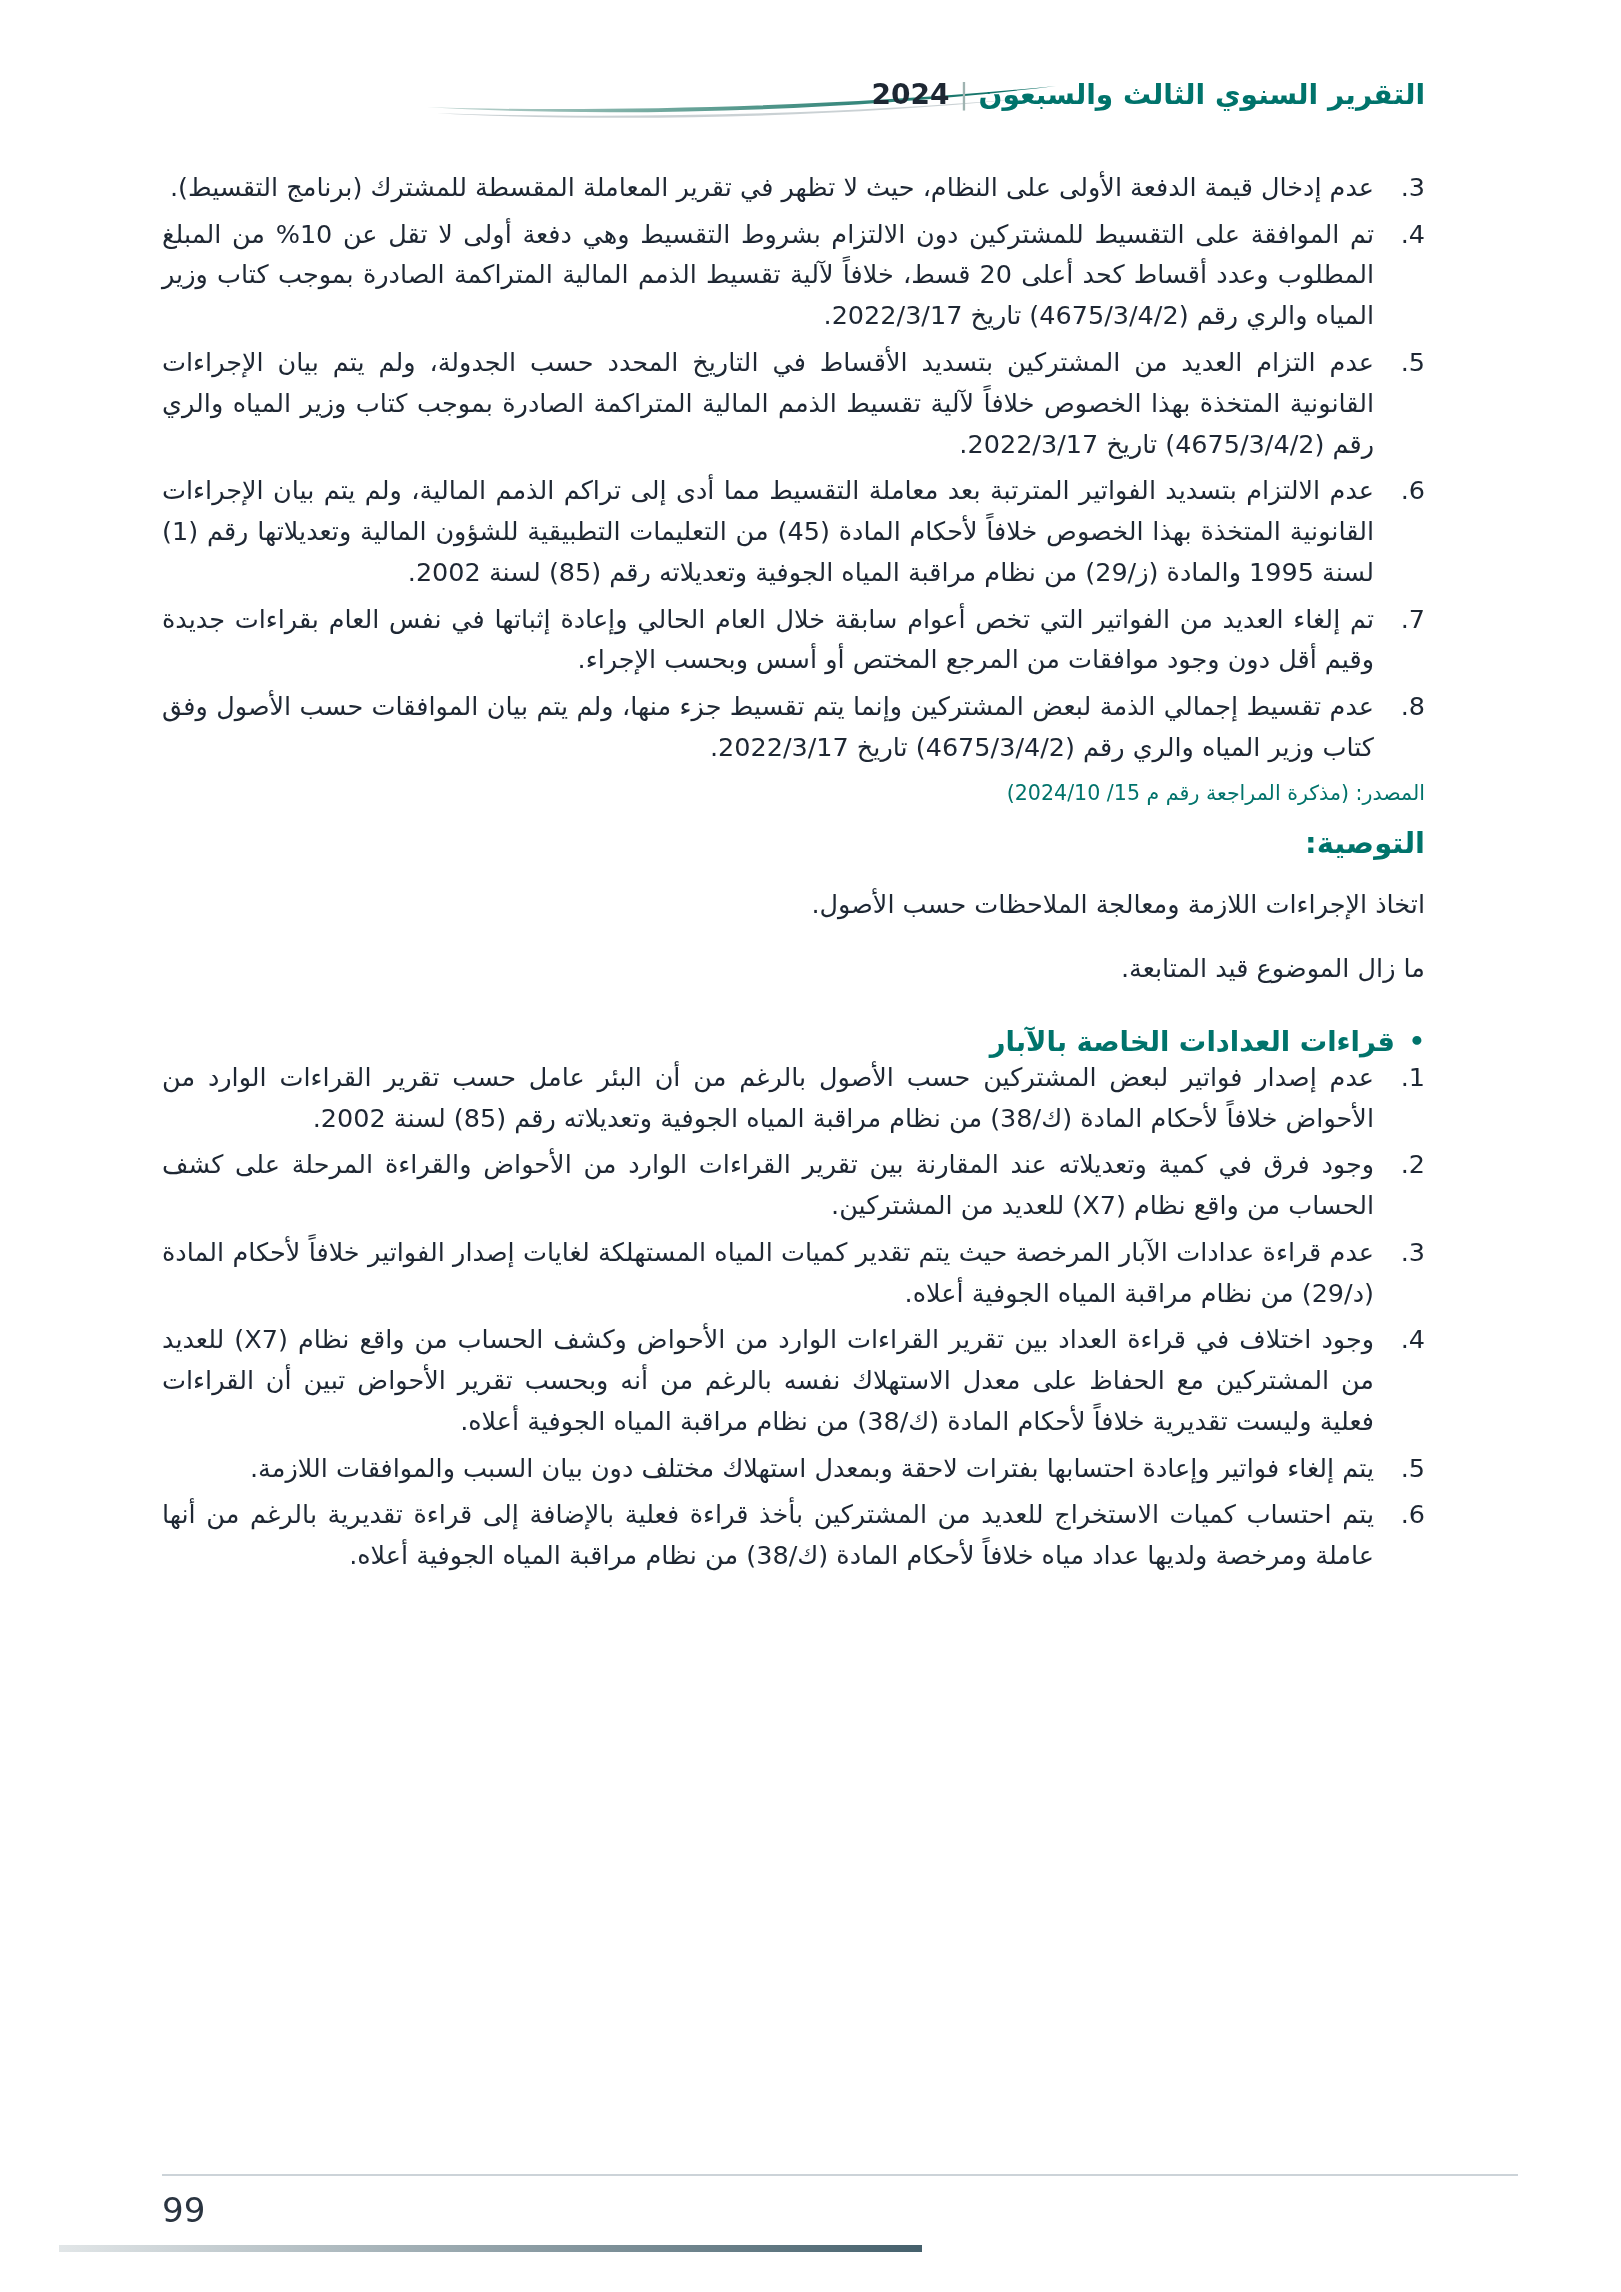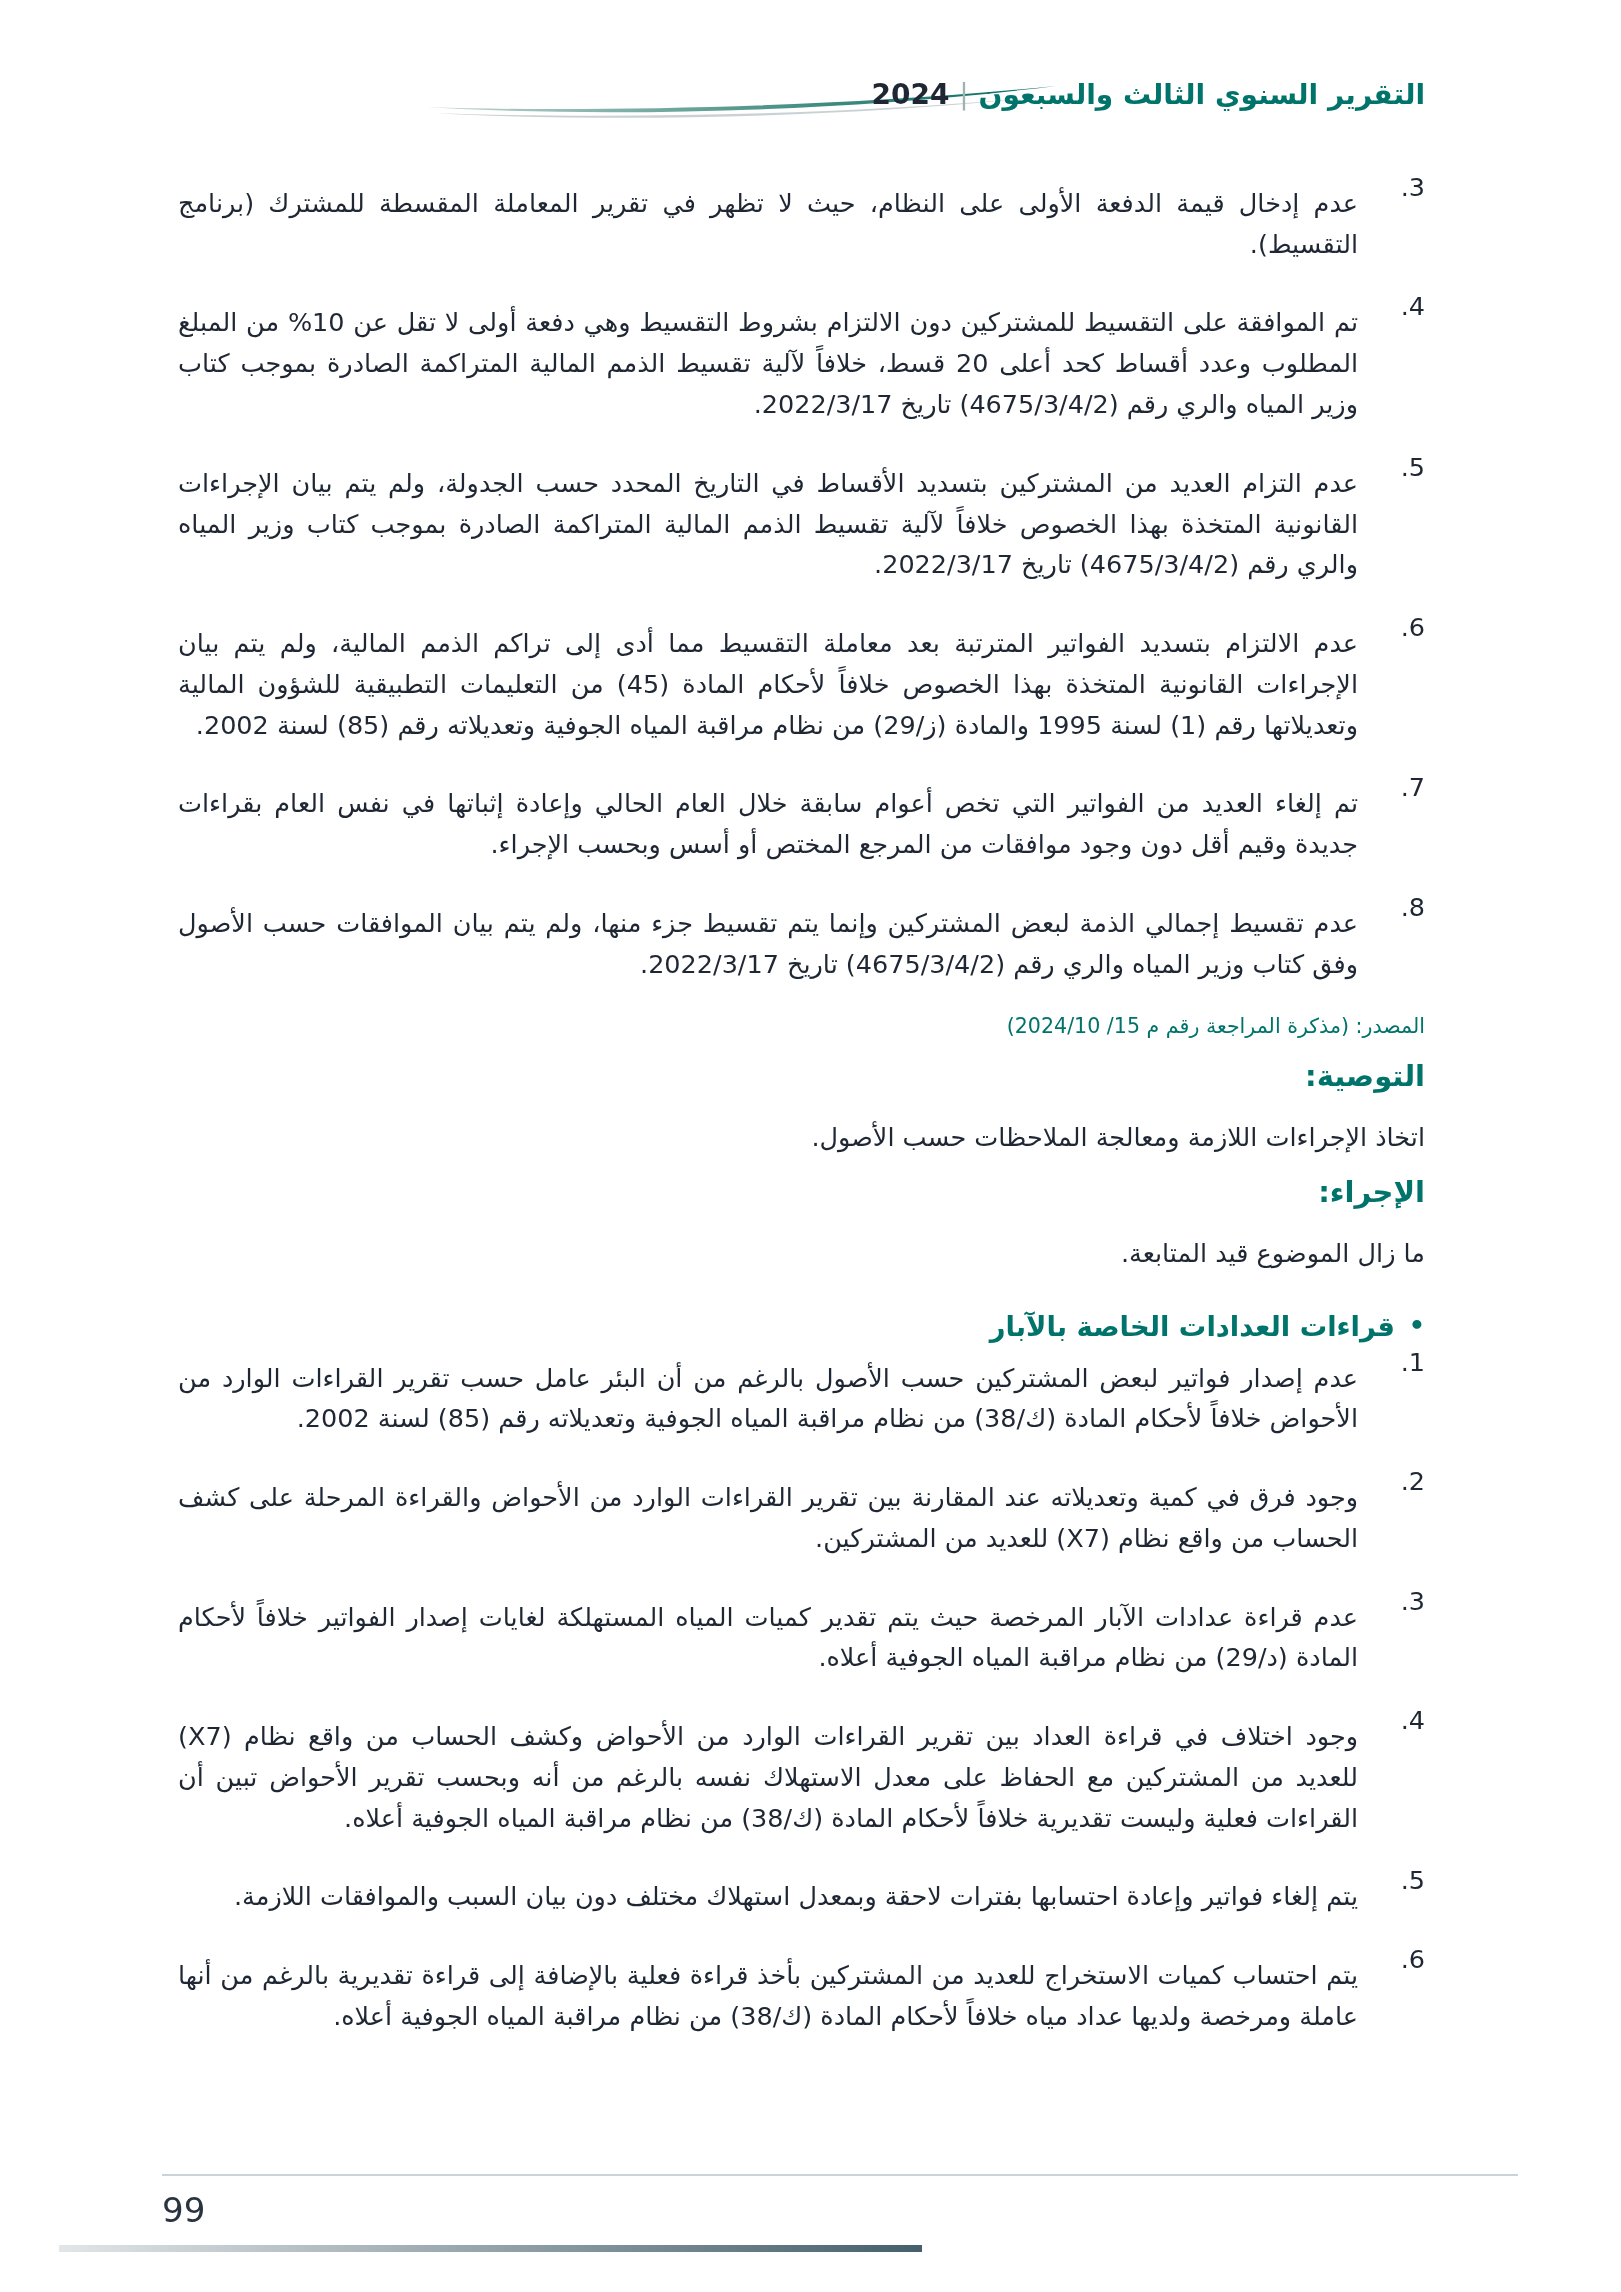--- a/index.html
+++ b/index.html
@@ -26,21 +26,21 @@
   .swoosh { position: absolute; right: 365px; top: 5.9px; width: 637px; height: 37px; }
 
   
   .content { position: absolute; top: 167px; right: 196px; left: 103px; }
 
   .li { display: flex; align-items: flex-start; margin: 0 0 5.9px 0; }
   .li .num {
     flex: 0 0 51px; font-size: 25.5px; line-height: 1.6; color: #1e2733;
   }
   .li .txt {
-    flex: 1; margin: 16px; font-size: 25.5px; line-height: 1.6;
+    flex: 1; margin: 0; font-size: 25.5px; line-height: 1.6;
     text-align: justify; text-justify: inter-word;
   }
 
   .source {
     margin: 11.8px 0 0 0; font-size: 20.6px; color: #00736b; line-height: 1.4;
   }
 
   .sec-h {
     margin: 18px 0 0 0; font-size: 29px; font-weight: bold; color: #00736b;
   }
@@ -118,21 +118,20 @@
       <div class="li">
         <span class="num">8.</span>
         <p class="txt">عدم تقسيط إجمالي الذمة لبعض المشتركين وإنما يتم تقسيط جزء منها، ولم يتم بيان الموافقات حسب الأصول وفق كتاب وزير المياه والري رقم (4675/3/4/2) تاريخ 2022/3/17.</p>
       </div>
       <p class="source">المصدر: (مذكرة المراجعة رقم م 15/ 2024/10)</p>
     </section>
 
     <h2 class="sec-h">التوصية:</h2>
     <p class="sec-p">اتخاذ الإجراءات اللازمة ومعالجة الملاحظات حسب الأصول.</p>
 
-    <h2 class="sec-h">الإجراء:</h2>
     <p class="sec-p">ما زال الموضوع قيد المتابعة.</p>
 
     <div class="bullet-h">
       <span class="blt">•</span>
       <span>قراءات العدادات الخاصة بالآبار</span>
     </div>
 
     <section>
       <div class="li">
         <span class="num">1.</span>

